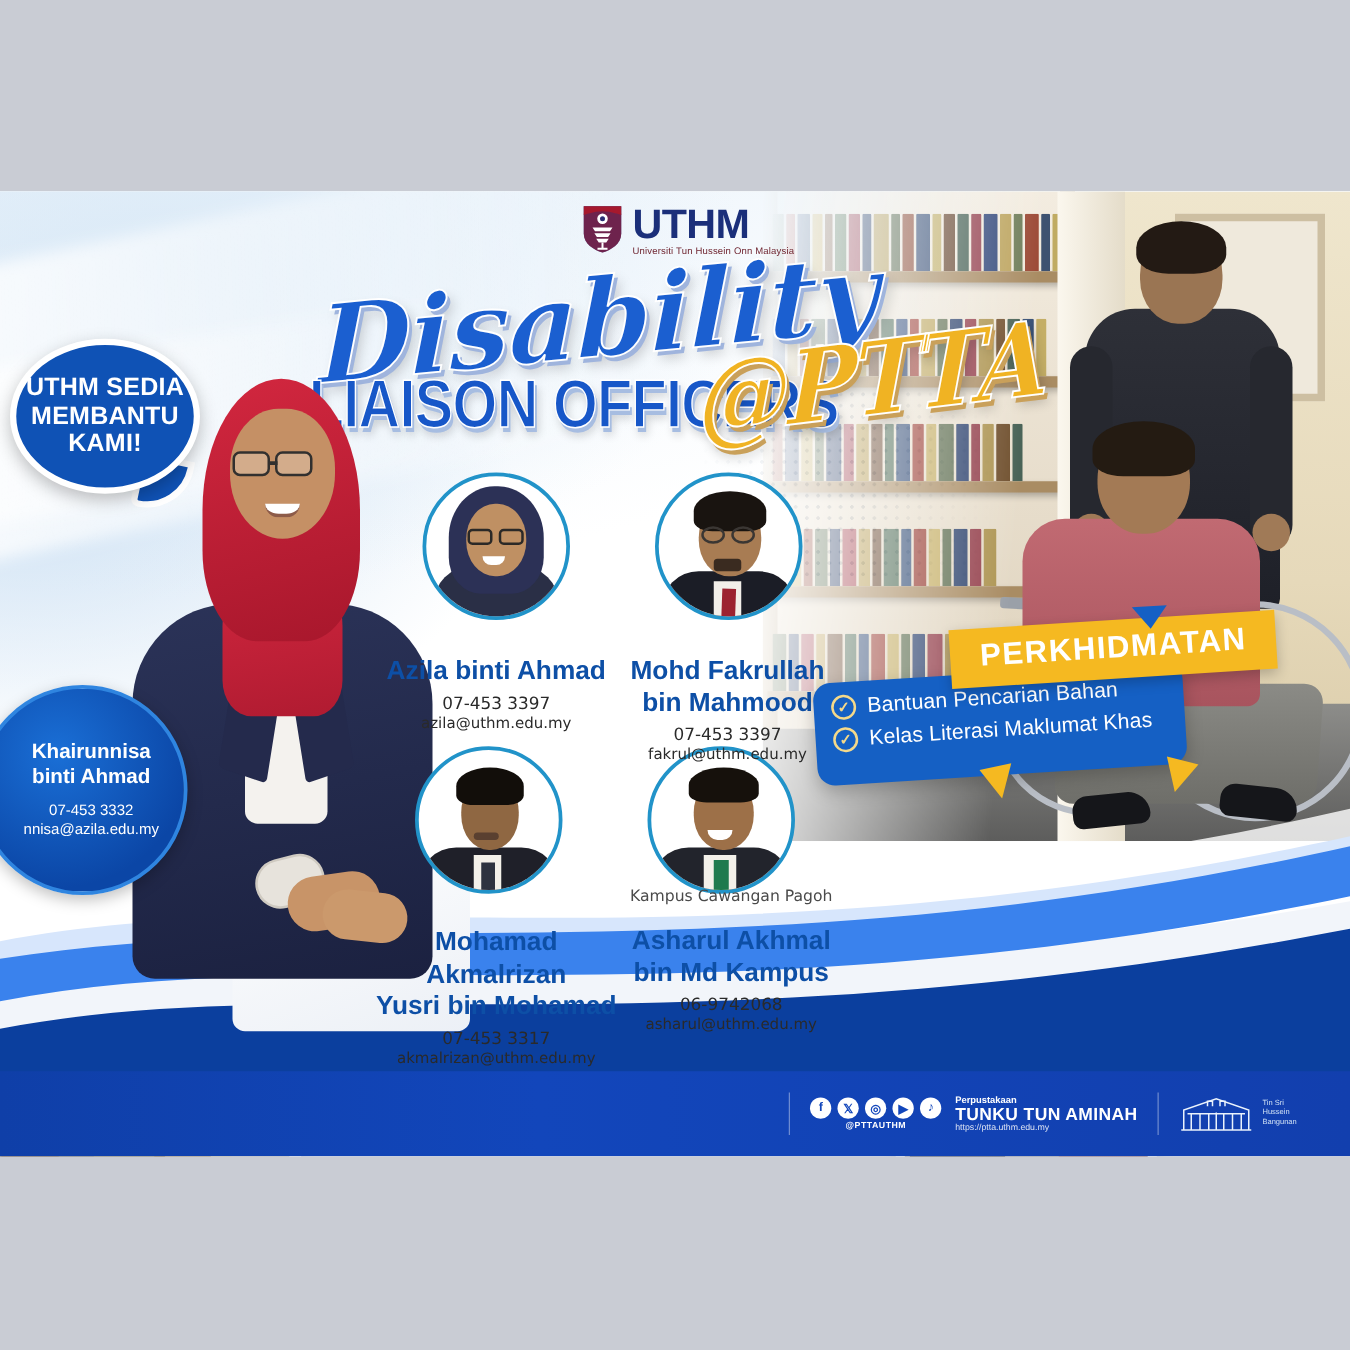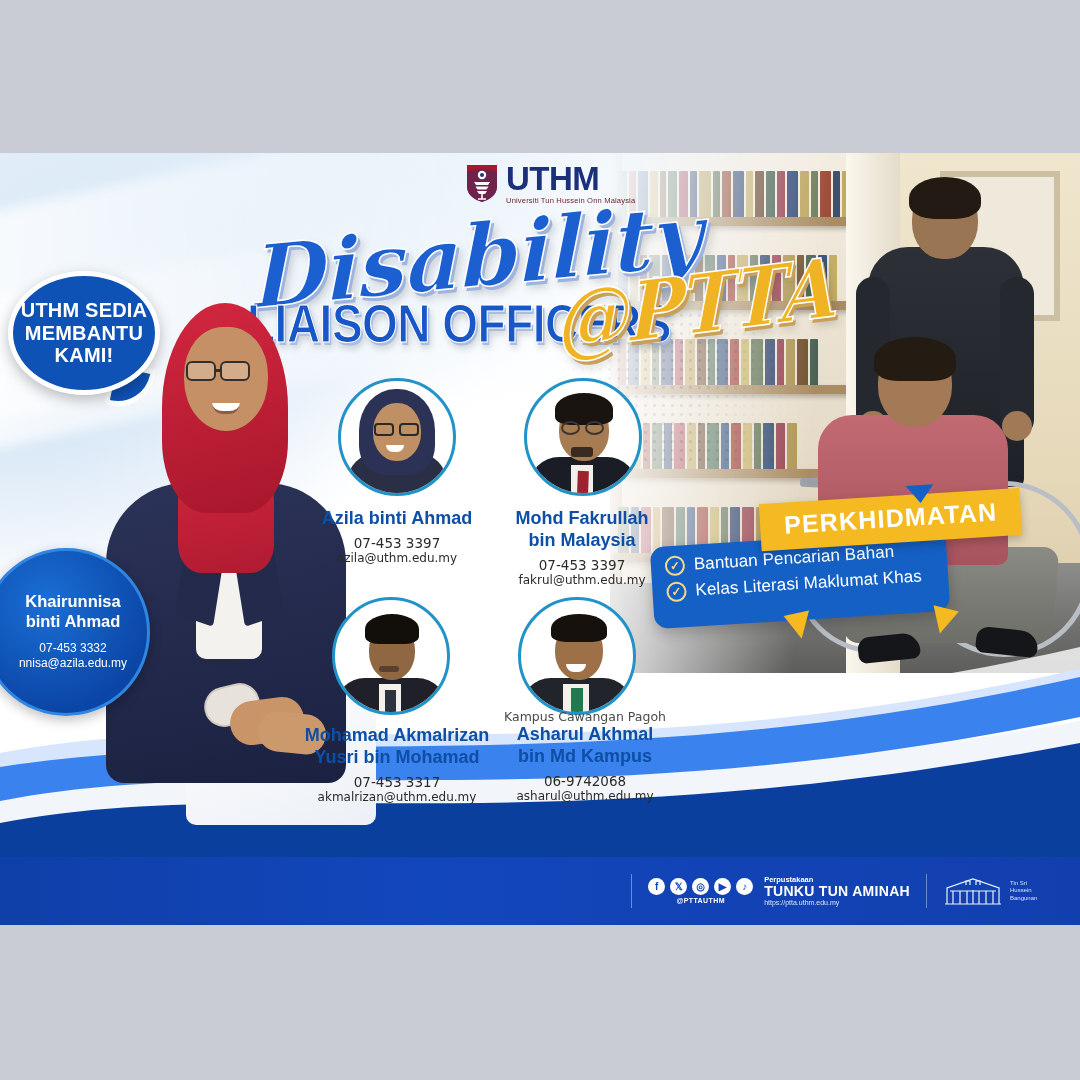--- a/index.html
+++ b/index.html
@@ -263,21 +263,21 @@
     position:absolute; width:118px; height:118px; border-radius:50%;
     border:3px solid #2193c9; background:#ffffff; overflow:hidden; z-index:5;
   }
   .p-head { position:absolute; border-radius:48%; }
   .p-hair { position:absolute; border-radius:50% 50% 26% 26%; }
   .p-body { position:absolute; border-radius:30px 30px 0 0; }
 
   
   .ofc { position:absolute; text-align:center; z-index:5; }
   .ofc-pre { font-size:12.5px; color:#4a4a4a; font-family:"DejaVu Sans", sans-serif; }
-  .ofc-name { font-size:18px; font-weight:700; color:#0d4fa6; line-height:1.22; }
+  .ofc-name { font-size:21px; font-weight:700; color:#0d4fa6; line-height:1.22;margin-top:16px; }
   .ofc-phone { font-size:13.5px; color:#2a2a2a; margin-top:5px; font-family:"DejaVu Sans", sans-serif; }
   .ofc-mail { font-size:12px; color:#2a2a2a; font-family:"DejaVu Sans", sans-serif; }
 
   
   .perk-tag {
     position:absolute; left:760px; top:343px;
     background:#f5b921; color:#ffffff;
     font-size:25px; font-weight:700; letter-spacing:1.2px;
     padding:8px 24px 10px 24px;
     transform:rotate(-3.6deg);
@@ -660,21 +660,21 @@
       <div class="ofc-name">
         <div>Azila binti Ahmad</div>
       </div>
       <div class="ofc-phone">07-453 3397</div>
       <div class="ofc-mail">azila@uthm.edu.my</div>
     </div>
 
     <div class="ofc" style="left:482px; top:355px; width:200px;">
       <div class="ofc-name">
         <div>Mohd Fakrullah</div>
-        <div>bin Malaysia</div>
+        <div>bin Mahmood</div>
       </div>
       <div class="ofc-phone">07-453 3397</div>
       <div class="ofc-mail">fakrul@uthm.edu.my</div>
     </div>
 
     <div class="ofc" style="left:290px; top:572px; width:214px;">
       <div class="ofc-name">
         <div>Mohamad Akmalrizan</div>
         <div>Yusri bin Mohamad</div>
       </div>

